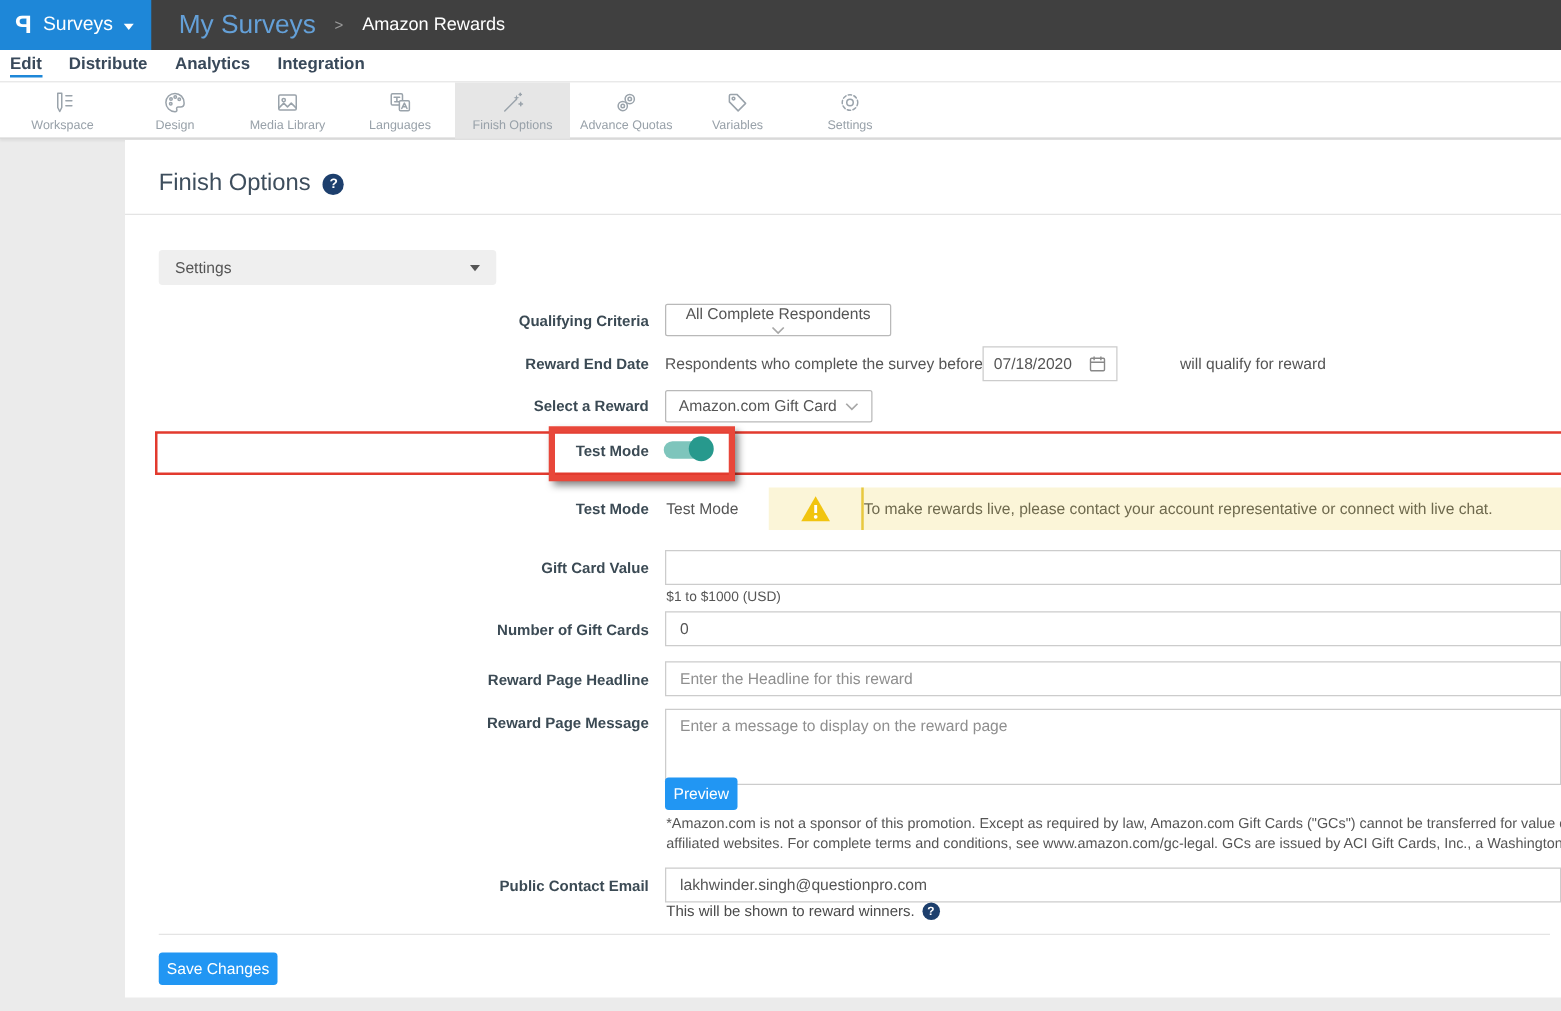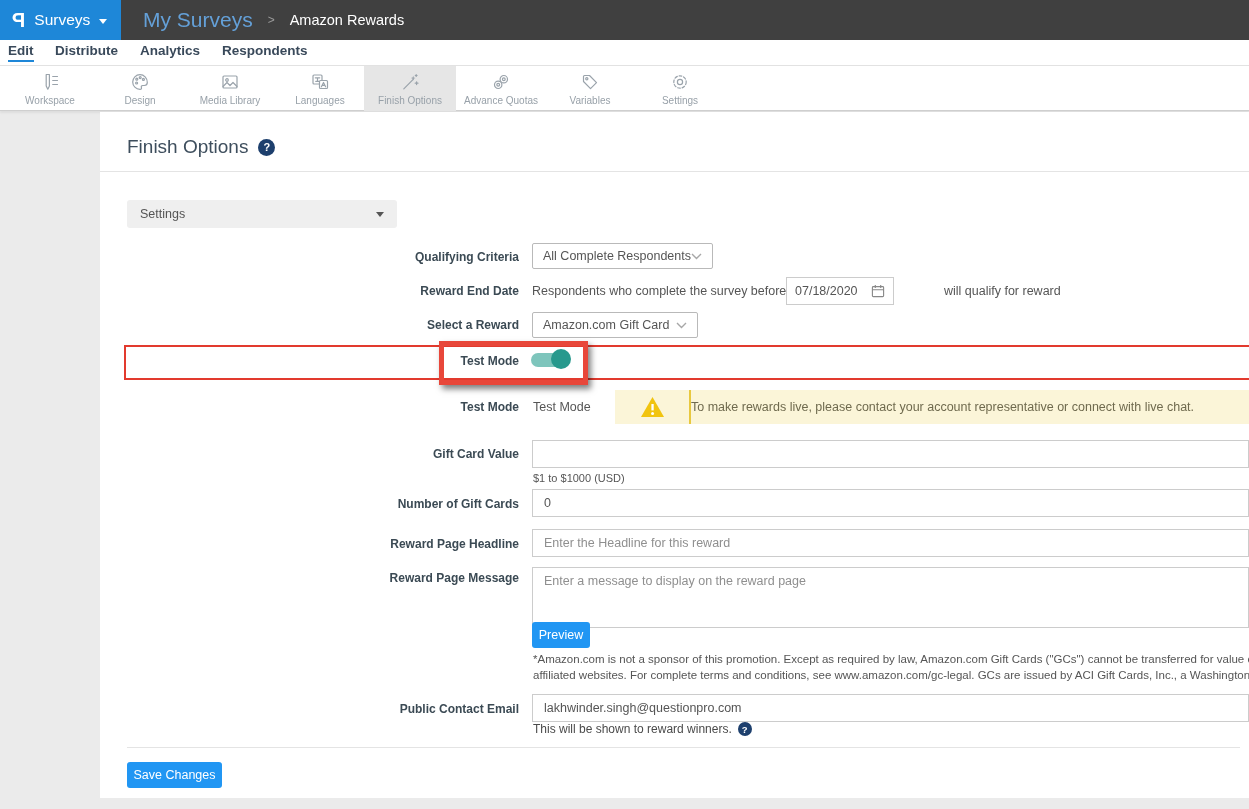--- a/index.html
+++ b/index.html
@@ -101,21 +101,21 @@
       <span class="bc-parent">My Surveys</span>
       <span class="bc-sep">&gt;</span>
       <span class="bc-current">Amazon Rewards</span>
     </div>
   </div>
 
   <div class="navrow">
     <span class="nav-item active" style="left:8px">Edit</span>
     <span class="nav-item" style="left:55px">Distribute</span>
     <span class="nav-item" style="left:140px">Analytics</span>
-    <span class="nav-item" style="left:222px">Respondents</span>
+    <span class="nav-item" style="left:222px">Integration</span>
   </div>
 
   <div class="toolbar">
     <div class="tab" style="left:4px">
       <span class="tab-icon">
         <svg width="20" height="20" viewBox="0 0 20 20">
             <path d="M6.2 2.5v11.5l1.6 3.2 1.6-3.2V2.5z"></path>
             <path d="M12.7 4.5h4.8M12.7 8.5h4.8M12.7 12.5h4.8"></path>
           </svg>
       </span>
@@ -202,21 +202,21 @@
     <span class="help-badge">?</span>
   </div>
   <div class="divider" style="left:100px; top:171px; width:1149px;"></div>
 
   <div class="section-dropdown">
     <span>Settings</span>
     <span class="tri-down"></span>
   </div>
 
   <div class="flabel" style="top:244px; line-height:26px;">Qualifying Criteria</div>
-  <div class="fselect" style="top:243px; width:181px;">
+  <div class="fselect" style="top:243px; width:181px;flex-direction:column;">
     <span>All Complete Respondents</span>
     <svg width="11" height="7" viewBox="0 0 11 7">
         <path d="M1 1l4.5 4.5L10 1"></path>
       </svg>
   </div>
 
   <div class="flabel" style="top:277px; line-height:28px;">Reward End Date</div>
   <div class="ftext" style="left:532px; top:277px; line-height:28px;">Respondents who complete the survey before</div>
   <div class="date-wrap">
     <input value="07/18/2020" style="">

